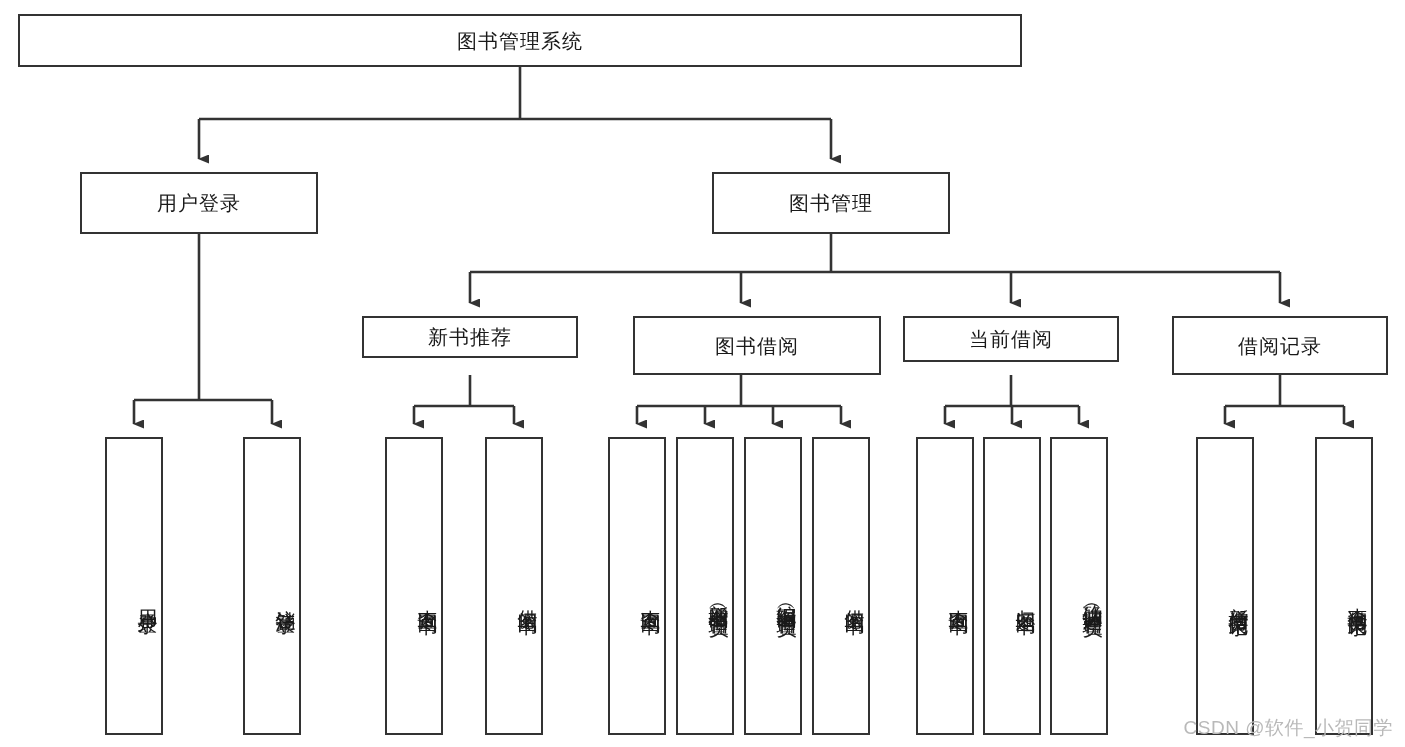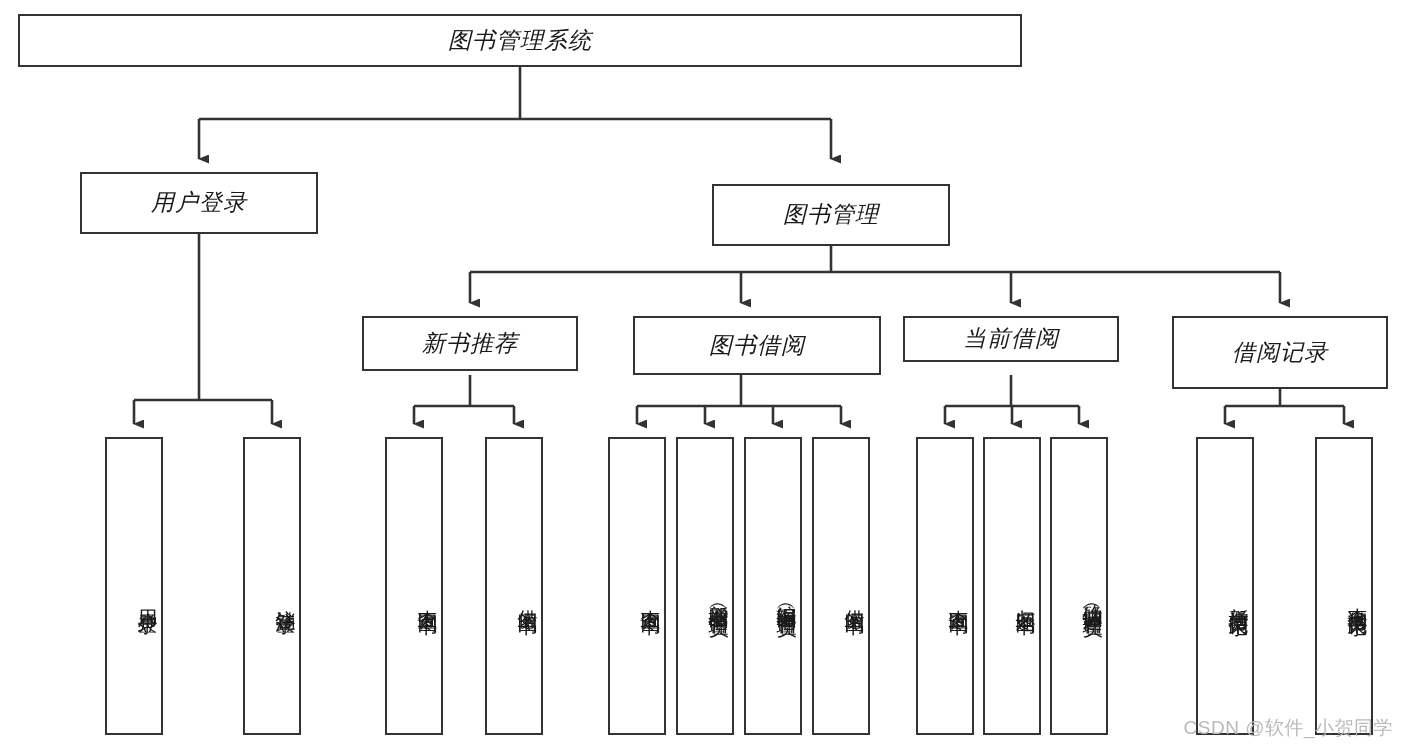--- a/index.html
+++ b/index.html
@@ -30,24 +30,23 @@
     position: absolute;
     box-sizing: border-box;
     background: #ffffff;
     border: 2px solid #333333;
     display: flex;
     align-items: center;
     justify-content: center;
     color: #1a1a1a;
   }
   .node.horiz {
-    font-size: 23px;
+    font-size: 20px;
     letter-spacing: 1px;
     line-height: 1.2;
-    font-style: italic;
   }
   .node.vert {
     writing-mode: vertical-rl;
     text-orientation: upright;
     align-items: flex-start;
     justify-content: center;
     padding-top: 24px;
     font-size: 20px;
     line-height: 1.35;
     letter-spacing: 2px;
@@ -115,33 +114,33 @@
       </g>
   </svg>
 
   <div id="nodes-layer">
       <div class="node horiz" style="left: 18px; top: 14px; width: 1004px; height: 53px;">
         <span class="label">图书管理系统</span>
       </div>
       <div class="node horiz" style="left: 80px; top: 172px; width: 238px; height: 62px;">
         <span class="label">用户登录</span>
       </div>
-      <div class="node horiz" style="left: 712px; top: 172px; width: 238px; height: 62px; margin-top: 12px;">
+      <div class="node horiz" style="left: 712px; top: 172px; width: 238px; height: 62px;">
         <span class="label">图书管理</span>
       </div>
-      <div class="node horiz" style="left: 362px; top: 316px; width: 216px; height: 55px;">
+      <div class="node horiz" style="left: 362px; top: 316px; width: 216px; height: 42px;">
         <span class="label">新书推荐</span>
       </div>
       <div class="node horiz" style="left: 633px; top: 316px; width: 248px; height: 59px;">
         <span class="label">图书借阅</span>
       </div>
       <div class="node horiz" style="left: 903px; top: 316px; width: 216px; height: 46px;">
         <span class="label">当前借阅</span>
       </div>
-      <div class="node horiz" style="left: 1172px; top: 316px; width: 216px; height: 73px;">
+      <div class="node horiz" style="left: 1172px; top: 316px; width: 216px; height: 59px;">
         <span class="label">借阅记录</span>
       </div>
       <div class="node vert" style="left: 105px; top: 437px; width: 58px; height: 298px;">
         <span class="label">用户登录</span>
       </div>
       <div class="node vert" style="left: 243px; top: 437px; width: 58px; height: 298px;">
         <span class="label">注销登录</span>
       </div>
       <div class="node vert" style="left: 385px; top: 437px; width: 58px; height: 298px;">
         <span class="label">查询图书</span>

